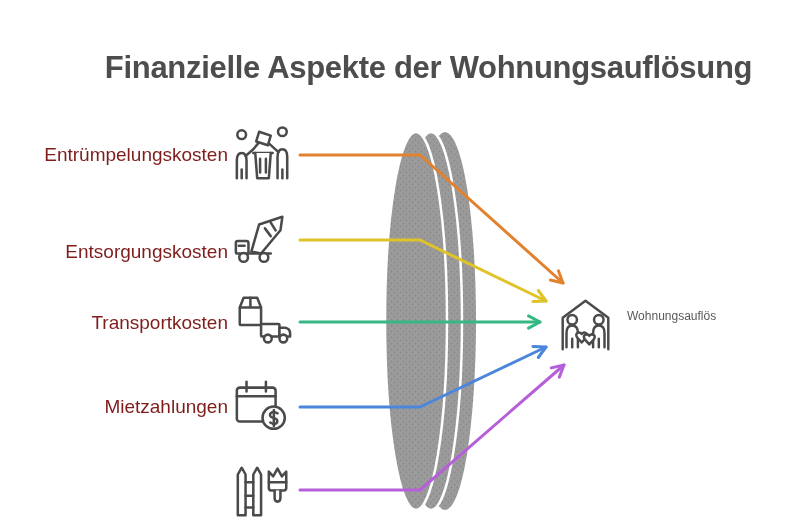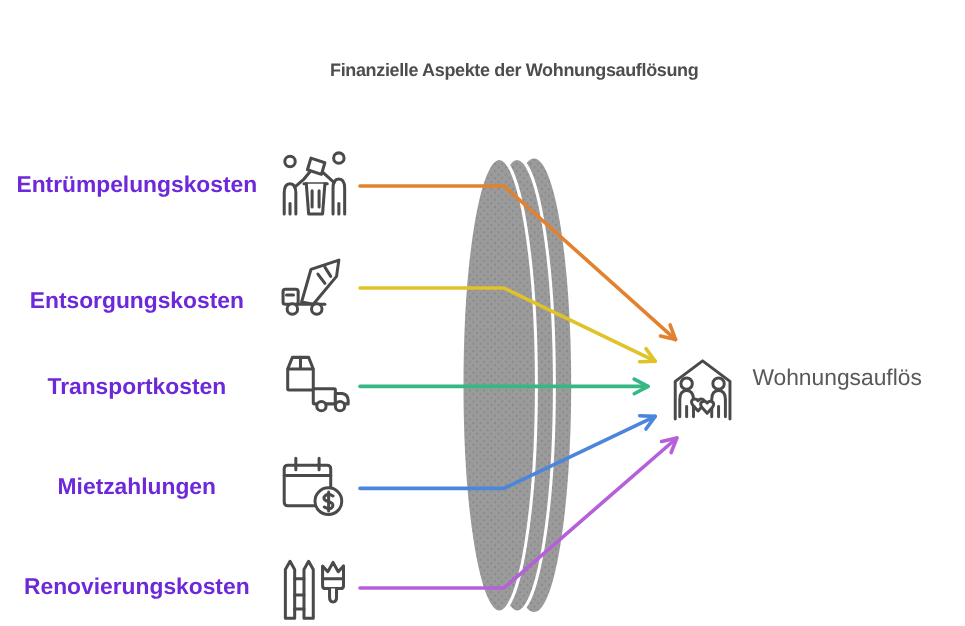--- a/index.html
+++ b/index.html
@@ -7,53 +7,52 @@
     position:relative;
     width:804px;height:522px;
     background:#fff;
     font-family:"Liberation Sans",sans-serif;
     overflow:hidden;
   }
   .title{
     position:absolute;
     top:50px;left:53px;right:0;
     text-align:center;
-    font-size:15px;
+    font-size:31px;
     font-weight:700;
     letter-spacing:-0.3px;
     color:#4D4D4D;
   }
   .item-label{
     position:absolute;
     left:0;width:228px;
     height:24px;line-height:24px;
-    text-align:center;
+    text-align:right;
     font-size:19px;
-    color:#6d28d9;
+    color:#7f1d1d;
     white-space:nowrap;
-    font-weight:bold;
   }
   .item-icon{
     position:absolute;
     left:232px;
     width:62px;height:62px;
   }
   .layer-svg{
     position:absolute;
     top:0;left:0;
   }
   .result-icon{
     position:absolute;
     left:557px;top:295px;
     width:57px;height:57px;
   }
   .result-label{
     position:absolute;
     left:627px;top:303px;
-    font-size:19px;
+    font-size:12px;
     line-height:26px;
     color:#58595B;
     white-space:nowrap;
   }
   svg .ic{fill:none;stroke-width:2.6;stroke-linecap:round;stroke-linejoin:round;}
   svg .shaft,svg .head{fill:none;stroke-width:3;stroke-linecap:round;stroke-linejoin:round;}
 </style>
 </head>
 <body>
 
@@ -95,21 +94,20 @@
       <polyline class="head" points="551.3,367.9 564,365 559.3,377.1" stroke="#B560D9"></polyline>
     </g>
   </svg>
 
   <div class="title">Finanzielle Aspekte der Wohnungsauflösung</div>
 
   <div class="item-label" style="top:143px">Entrümpelungskosten</div>
   <div class="item-label" style="top:240px">Entsorgungskosten</div>
   <div class="item-label" style="top:311px">Transportkosten</div>
   <div class="item-label" style="top:395px">Mietzahlungen</div>
-  <div class="item-label" style="top:478px">Renovierungskosten</div>
 
   <svg class="item-icon" style="top:124px" viewBox="0 0 64 64">
     <g class="ic" stroke="#4A4A4A">
       <polygon points="28,8 40,12 37,22 25,18" fill="#fff"></polygon>
       <circle cx="10" cy="11" r="4.5" fill="#fff"></circle>
       <path d="M5,56 V38 Q5,30 10,30 Q15,30 15,38 V56" fill="#fff"></path>
       <path d="M10,56 V47"></path>
       <path d="M14,33 L22,26 L27,20"></path>
       <circle cx="52" cy="8" r="4.5" fill="#fff"></circle>
       <path d="M47,56 V34 Q47,26 52,26 Q57,26 57,34 V56" fill="#fff"></path>

